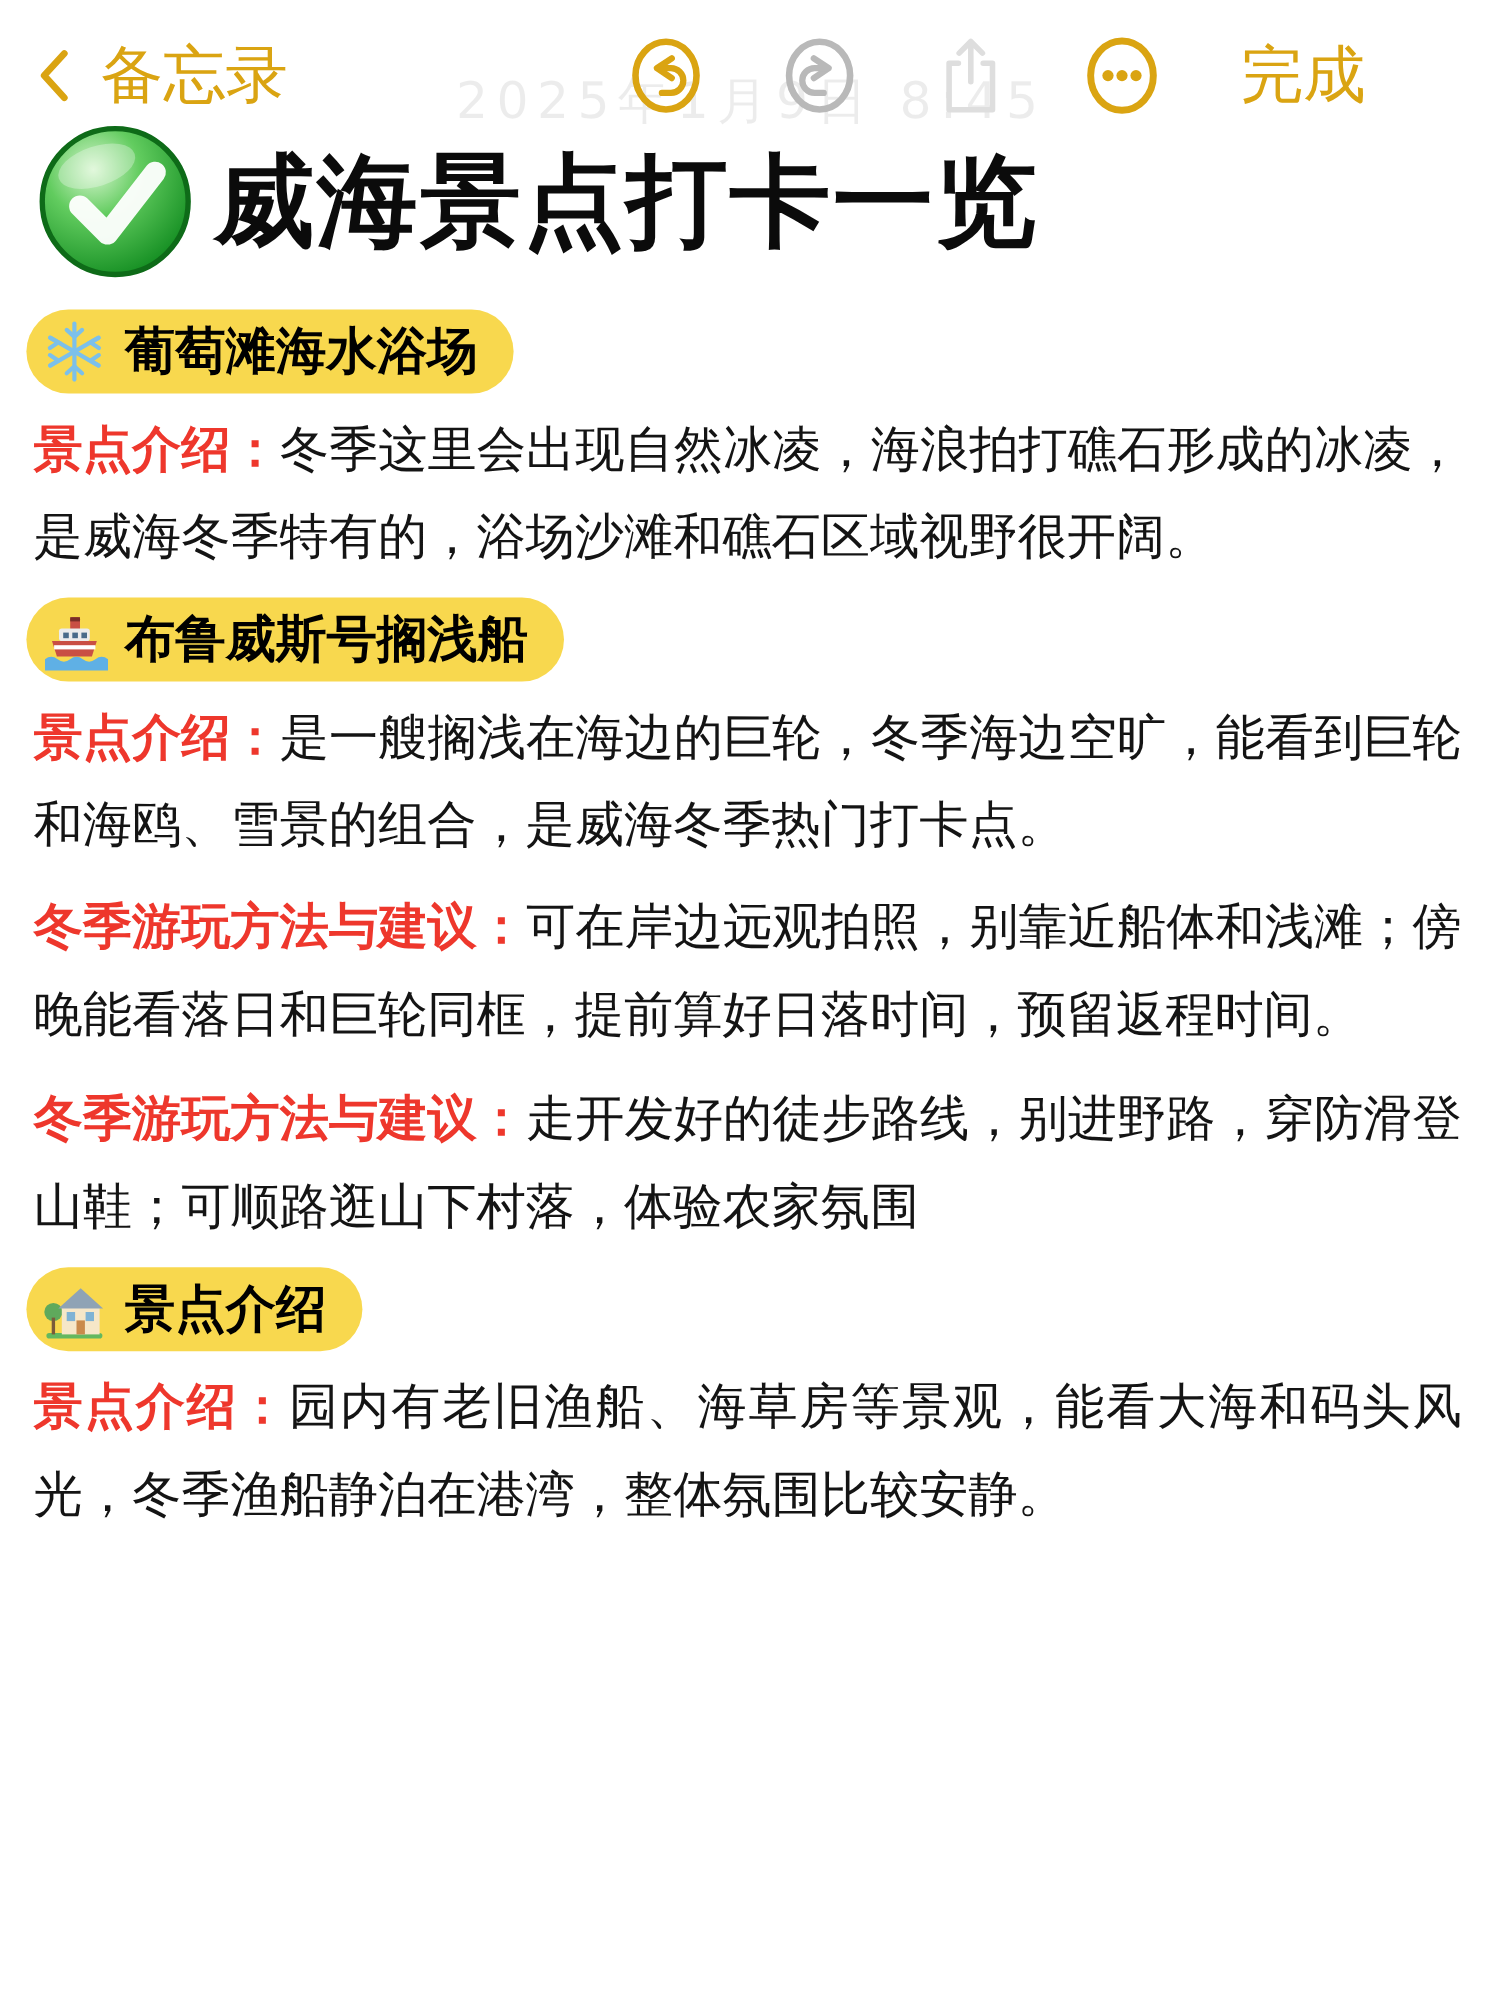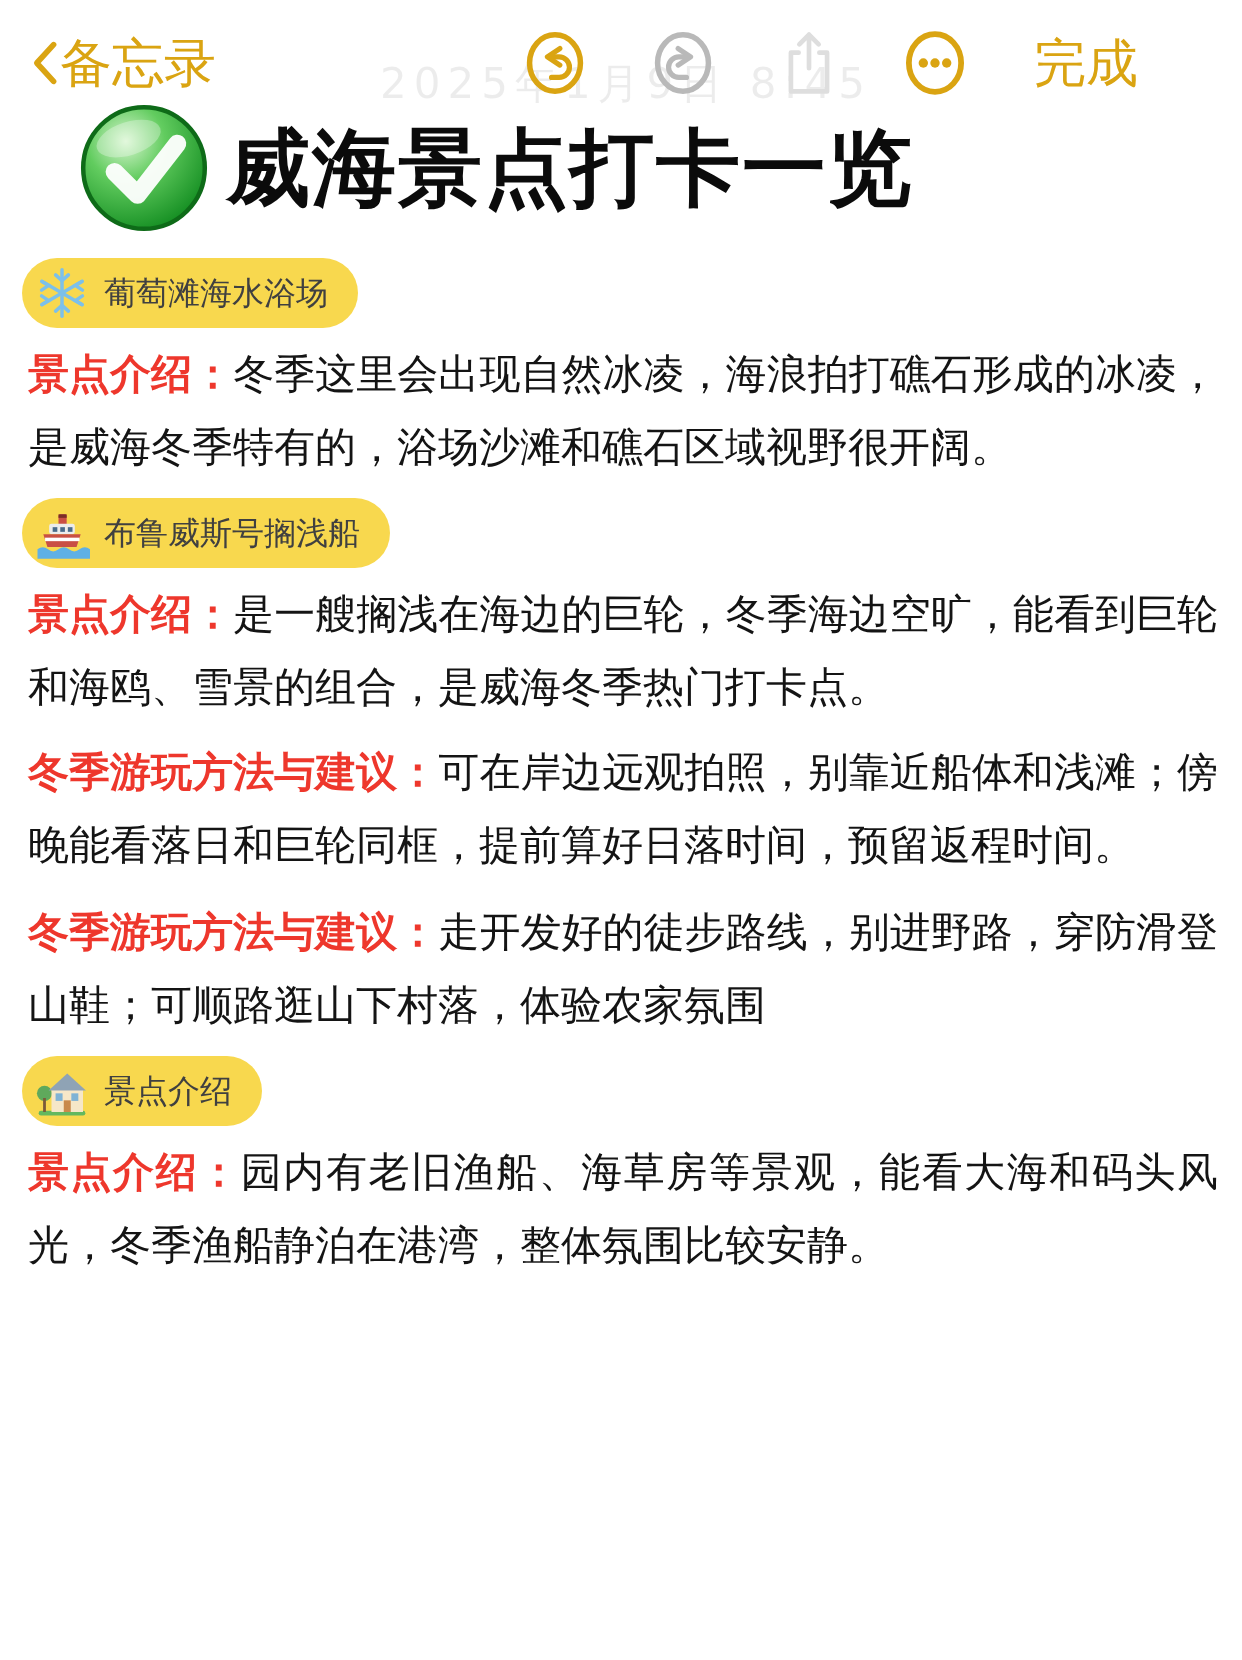--- a/index.html
+++ b/index.html
@@ -6,56 +6,56 @@
   body{
     width:1242px;height:1660px;background:#FFFFFF;overflow:hidden;
     font-family:"DejaVu Sans","Liberation Sans",sans-serif;
     position:relative;
   }
   
   .nav{
     display:flex;align-items:center;
     padding:24px 104px 0 28px;height:78px;position:relative;z-index:2;
   }
-  .back-btn{display:flex;align-items:center;gap:0;color:var(--accent-gold);cursor:pointer;}
+  .back-btn{display:flex;align-items:center;gap:24px;color:var(--accent-gold);cursor:pointer;}
   .back-btn svg{width:32px;height:52px;display:block;}
   .back-label{font-size:52px;font-weight:500;line-height:1;}
   .watermark{
     position:absolute;left:380px;top:56px;z-index:1;
     font-size:42px;letter-spacing:7px;color:#000;opacity:0.07;
     white-space:nowrap;pointer-events:none;
   }
   .nav-icons{display:flex;align-items:center;margin-left:auto;gap:62px;position:relative;z-index:2;}
   .nav-ic{width:66px;height:66px;display:block;cursor:pointer;background:none;border:0;padding:0;}
   .nav-ic svg{width:100%;height:100%;display:block;}
   .ic-undo{color:var(--accent-gold);}
   .ic-redo{color:#B9B9B9;transform:scaleX(-1);}
   .ic-share{color:#DEDEDE;width:62px;height:70px;}
   .ic-more{color:var(--accent-gold);}
   .done-btn{
     margin-left:66px;background:none;border:0;padding:0;cursor:pointer;
     font-family:inherit;font-size:52px;font-weight:400;color:var(--accent-gold);line-height:1;
   }
   
-  .title-row{display:flex;align-items:center;gap:18px;padding-left:80px;margin-top:2px;}
+  .title-row{display:flex;align-items:center;gap:18px;padding-left:32px;margin-top:2px;}
   .check-ball{width:128px;height:128px;flex:0 0 auto;}
   .note-title{
     margin:0;font-size:84px;font-weight:900;color:#0B0B0B;
     letter-spacing:2px;line-height:1.15;white-space:nowrap;
   }
   .sections{margin-top:26px;}
   .sec{margin-top:14px;}
   .badge{
     display:inline-flex;align-items:center;gap:14px;margin-left:22px;
     background:var(--highlight-yellow);border-radius:40px;
     padding:7px 30px 7px 12px;
   }
   .badge-ic{width:56px;height:56px;display:inline-block;flex:0 0 auto;}
   .badge-ic svg{width:100%;height:100%;display:block;}
-  .badge-text{font-size:32px;font-weight:400;color:#404040;line-height:1.2;white-space:nowrap;}
+  .badge-text{font-size:42px;font-weight:700;color:#000000;line-height:1.2;white-space:nowrap;}
   .para{
     margin:10px 0 12px;padding:0 24px 0 28px;
     font-size:41px;line-height:73px;color:#141414;
     text-align:justify;font-weight:500;font-family:Liberation Serif, serif;
   }
   .red{color:var(--label-red);font-weight:600;}
   .hidden-defs{position:absolute;width:0;height:0;overflow:hidden;}
 </style>
 </head>
 <body>

